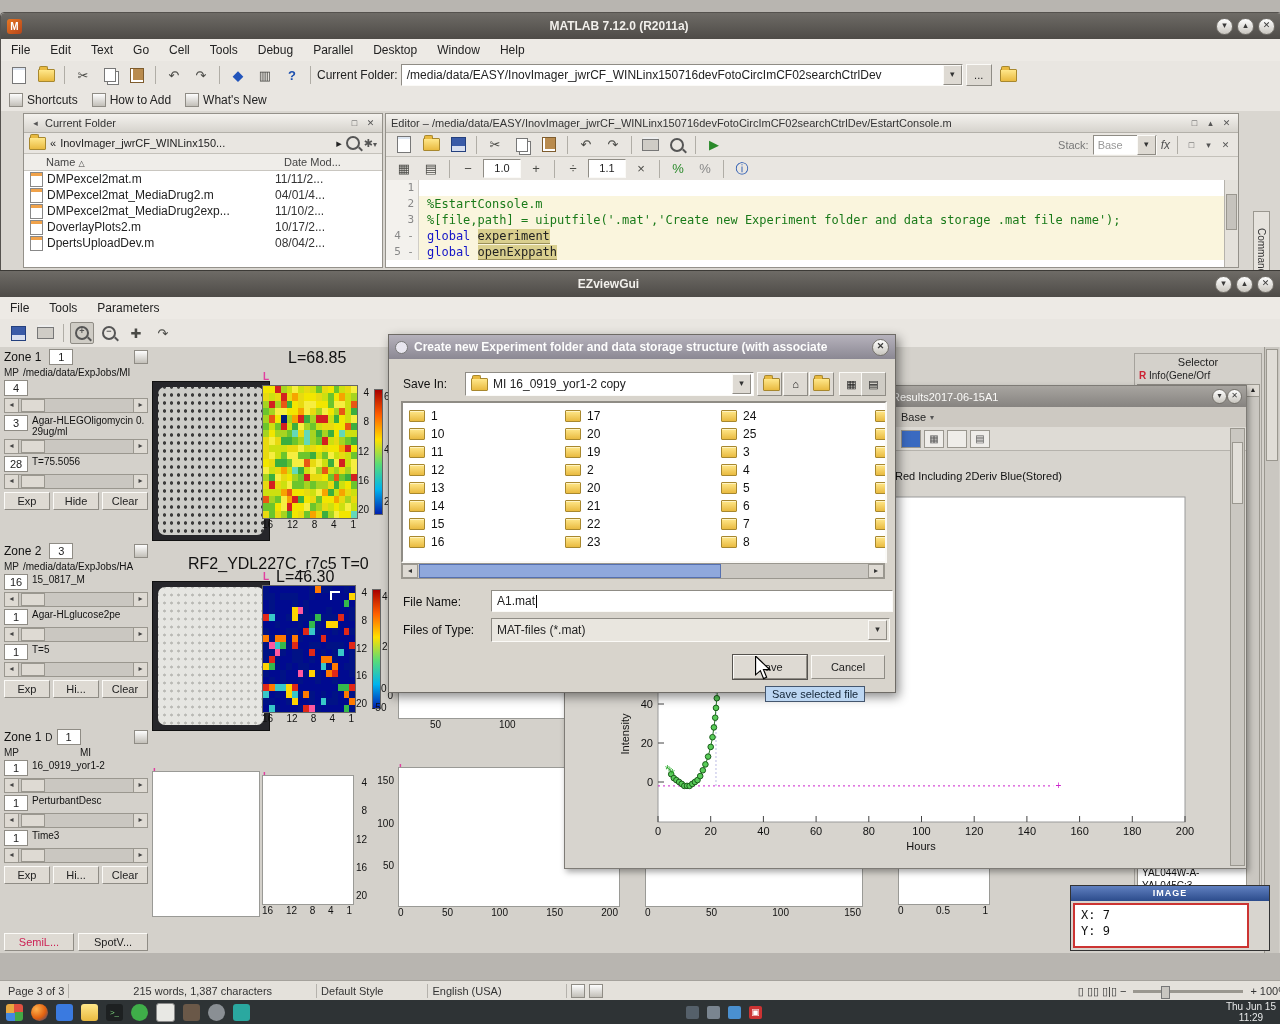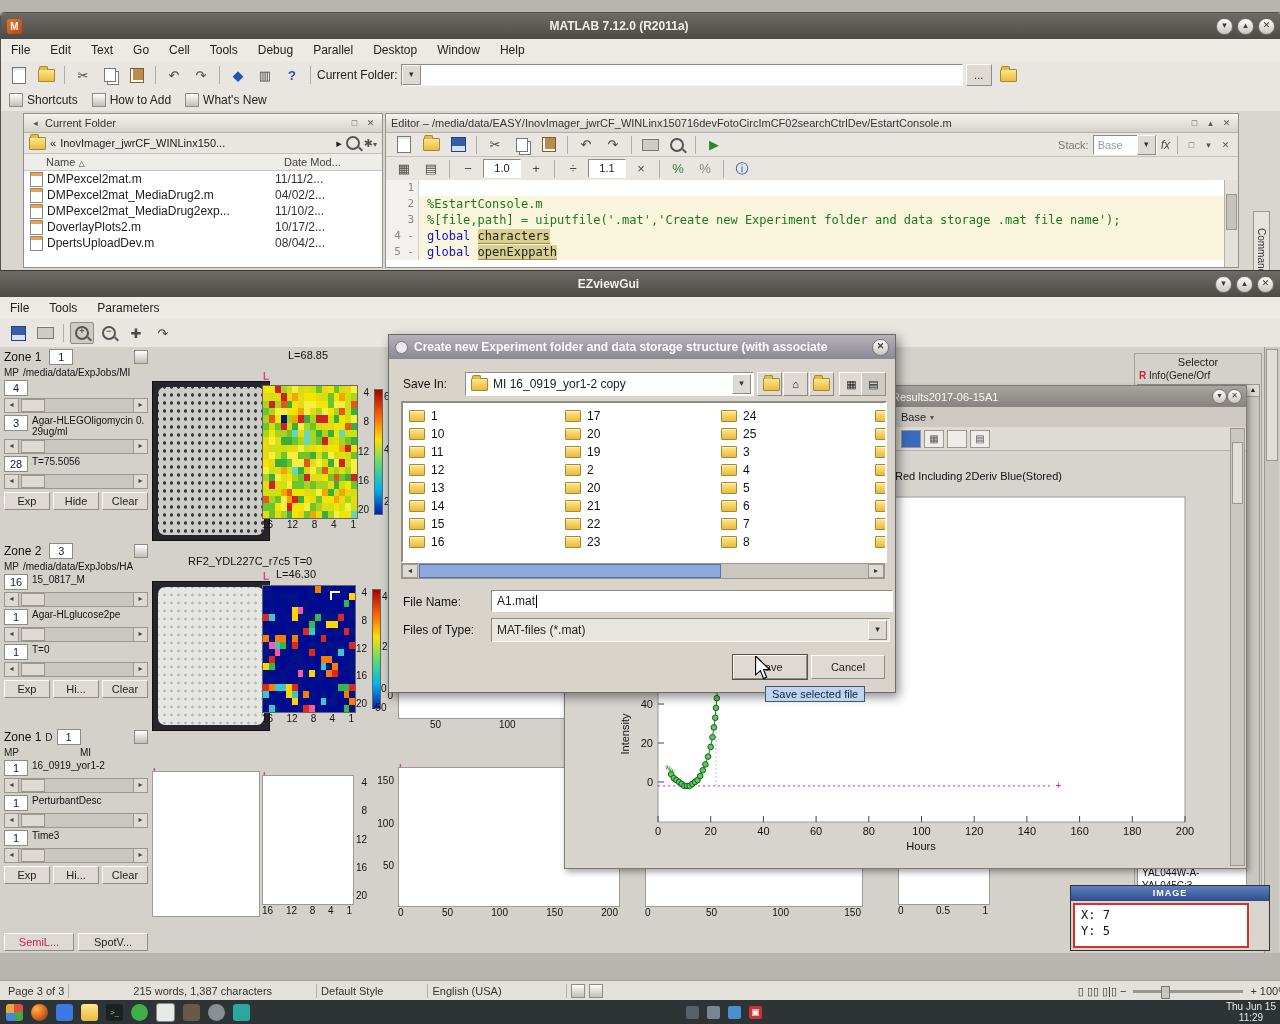--- a/index.html
+++ b/index.html
@@ -75,21 +75,21 @@
   .plab{position:absolute;color:#e040a0;font-size:10px;font-weight:bold}
   .petri{position:absolute;background:#26262a;border:1px solid #111;padding:5px}
   .petri-in{width:100%;height:100%;background:#cdcdc9;border-radius:7px;
             background-image:radial-gradient(#3c3c3c 1.2px,rgba(0,0,0,0) 1.9px);background-size:7px 8px;background-position:3px 4px}
   .petri-in.faint{background-color:#e6e6e2;background-image:radial-gradient(#b9b9b4 1px,rgba(0,0,0,0) 1.6px)}
   .hm{position:absolute;border:1px solid #666}
   .tickrow{position:absolute;display:flex;justify-content:space-between;font-size:10px;color:#111}
   .tickcol{position:absolute;display:flex;flex-direction:column;justify-content:space-between;font-size:10px;color:#111;text-align:right}
   .cbar{position:absolute;width:7px;border:1px solid #666;background:linear-gradient(#a80000,#ff5e00,#ffe000,#58dc78,#00b4ee,#0020b0)}
   .wplot{position:absolute;background:#fff;border:1px solid #9a9a96}
-  .plotlabel{position:absolute;font-size:11px;color:#111;white-space:nowrap}
+  .plotlabel{position:absolute;font-size:16px;color:#111;white-space:nowrap}
   
   #selector{position:absolute;background:#d4d1cb;border:1px solid #a5a29c}
   #selector .sl-list{position:absolute;left:2px;right:14px;top:30px;bottom:2px;background:#fff;border:1px solid #8f8c85;font-size:10px}
   #selector .sl-scroll{position:absolute;right:1px;top:30px;bottom:2px;width:12px;background:#cac7c1;border:1px solid #9a978f}
   .sl-gene{position:absolute;left:4px;white-space:nowrap;font-size:10px;color:#111}
   
   #results-window{position:absolute;background:#d7d4ce;border:1px solid #7e7b76;box-shadow:2px 3px 6px rgba(0,0,0,.35);z-index:20}
   .rtitle{position:absolute;left:0;top:0;right:0;height:21px;display:flex;align-items:center;background:linear-gradient(#a8a5a0,#868380);color:#fbfaf8;font-size:11px;padding:0 4px}
   .rtitle .title{flex:1;text-align:center;white-space:nowrap;overflow:hidden}
   .rbase{position:absolute;left:0;top:21px;right:0;height:20px;background:#cdc9c2;border-bottom:1px solid #aaa;font-size:11px;display:flex;align-items:center}
@@ -192,20 +192,21 @@
       <span class="sep"></span>
       <span class="ticon">↶</span>
       <span class="ticon">↷</span>
       <span class="sep"></span>
       <span class="ticon" style="color:#2255bb;font-weight:bold">◆</span>
       <span class="ticon">▥</span>
       <span class="ticon" style="color:#1b4fae;font-weight:bold">?</span>
       <span class="sep"></span>
       <span style="font-size:12px">Current Folder:</span>
       <span class="ibox" style="flex:1;max-width:560px;height:20px;display:flex;align-items:center">
+        <span style="flex:1;padding:0 5px;white-space:nowrap;overflow:hidden;font-size:12px">/media/data/EASY/InovImager_jwrCF_WINLinx150716devFotoCircImCF02searchCtrlDev</span>
         <span class="ddrop">▾</span>
       </span>
       <span class="bbtn" style="width:24px;height:20px">...</span>
       <span class="ticon">
           <span class="i-folder"></span>
           <span style="font-size:9px;margin-left:-8px;color:#1b4fae">↑</span>
         </span>
     </div>
     <div style="position:absolute;left:0;top:76px;right:0;height:22px;display:flex;align-items:center;gap:14px;background:#e9e6e1;border-bottom:1px solid #c4c1ba;padding:0 8px">
       <span class="shortcut-item">
@@ -244,21 +245,21 @@
           <span>Date Mod...</span>
         </div>
         <div class="cfrow">
             <span class="fic"></span>
             <span class="cfname">DMPexcel2mat.m</span>
             <span class="cfdate">11/11/2...</span>
           </div>
         <div class="cfrow">
             <span class="fic"></span>
             <span class="cfname">DMPexcel2mat_MediaDrug2.m</span>
-            <span class="cfdate">04/02/2...</span>
+            <span class="cfdate">04/01/4...</span>
           </div>
         <div class="cfrow">
             <span class="fic"></span>
             <span class="cfname">DMPexcel2mat_MediaDrug2exp...</span>
             <span class="cfdate">11/10/2...</span>
           </div>
         <div class="cfrow">
             <span class="fic"></span>
             <span class="cfname">DoverlayPlots2.m</span>
             <span class="cfdate">10/17/2...</span>
@@ -345,21 +346,21 @@
           <div class="cline">
               <span class="lnum">2</span>
               <span class="ctext cellbg cmt">%EstartConsole.m</span>
             </div>
           <div class="cline">
               <span class="lnum">3</span>
               <span class="ctext cellbg cmt">%[file,path] = uiputfile('.mat','Create new Experiment folder and data storage .mat file name');</span>
             </div>
           <div class="cline">
               <span class="lnum">4 -</span>
-              <span class="ctext cellbg"><span class="kw">global</span> <span class="hl">characters</span></span>
+              <span class="ctext cellbg"><span class="kw">global</span> <span class="hl">experiment</span></span>
             </div>
           <div class="cline">
               <span class="lnum">5 -</span>
               <span class="ctext cellbg"><span class="kw">global</span> <span class="hl">openExppath</span></span>
             </div>
         </div>
         <div class="escroll">
             <div class="thumb"></div>
           </div>
       </div>
@@ -482,21 +483,21 @@
           </div>
         <div class="zslider">
             <span class="zarr">◂</span>
             <span class="ztrack">
               <span class="zthumb"></span>
             </span>
             <span class="zarr">▸</span>
           </div>
         <div class="zrow">
             <span class="zval">1</span>
-            <span class="ztext">T=0</span>
+            <span class="ztext">T=5</span>
           </div>
         <div class="zslider">
             <span class="zarr">◂</span>
             <span class="ztrack">
               <span class="zthumb"></span>
             </span>
             <span class="zarr">▸</span>
           </div>
         <div class="zbtns">
           <span class="bbtn">Exp</span>
@@ -1355,21 +1356,21 @@
           </svg>
         <div class="rscroll">
             <div class="thumb"></div>
           </div>
       </div>
 
       <div id="image-window" style="left:1070px;top:538px;width:198px;height:64px">
         <div class="ititle">IMAGE</div>
         <div class="ibody">
           <div>X: 7</div>
-          <div>Y: 5</div>
+          <div>Y: 9</div>
         </div>
       </div>
 
       <div style="position:absolute;left:1264px;top:0;width:14px;bottom:0;background:#cac7c1;border-left:1px solid #9a978f">
         <div style="margin:2px 1px;height:110px;background:#e0ddd7;border:1px solid #9a978f"></div>
       </div>
     </div>
   </div>
 
   <div id="save-dialog">

